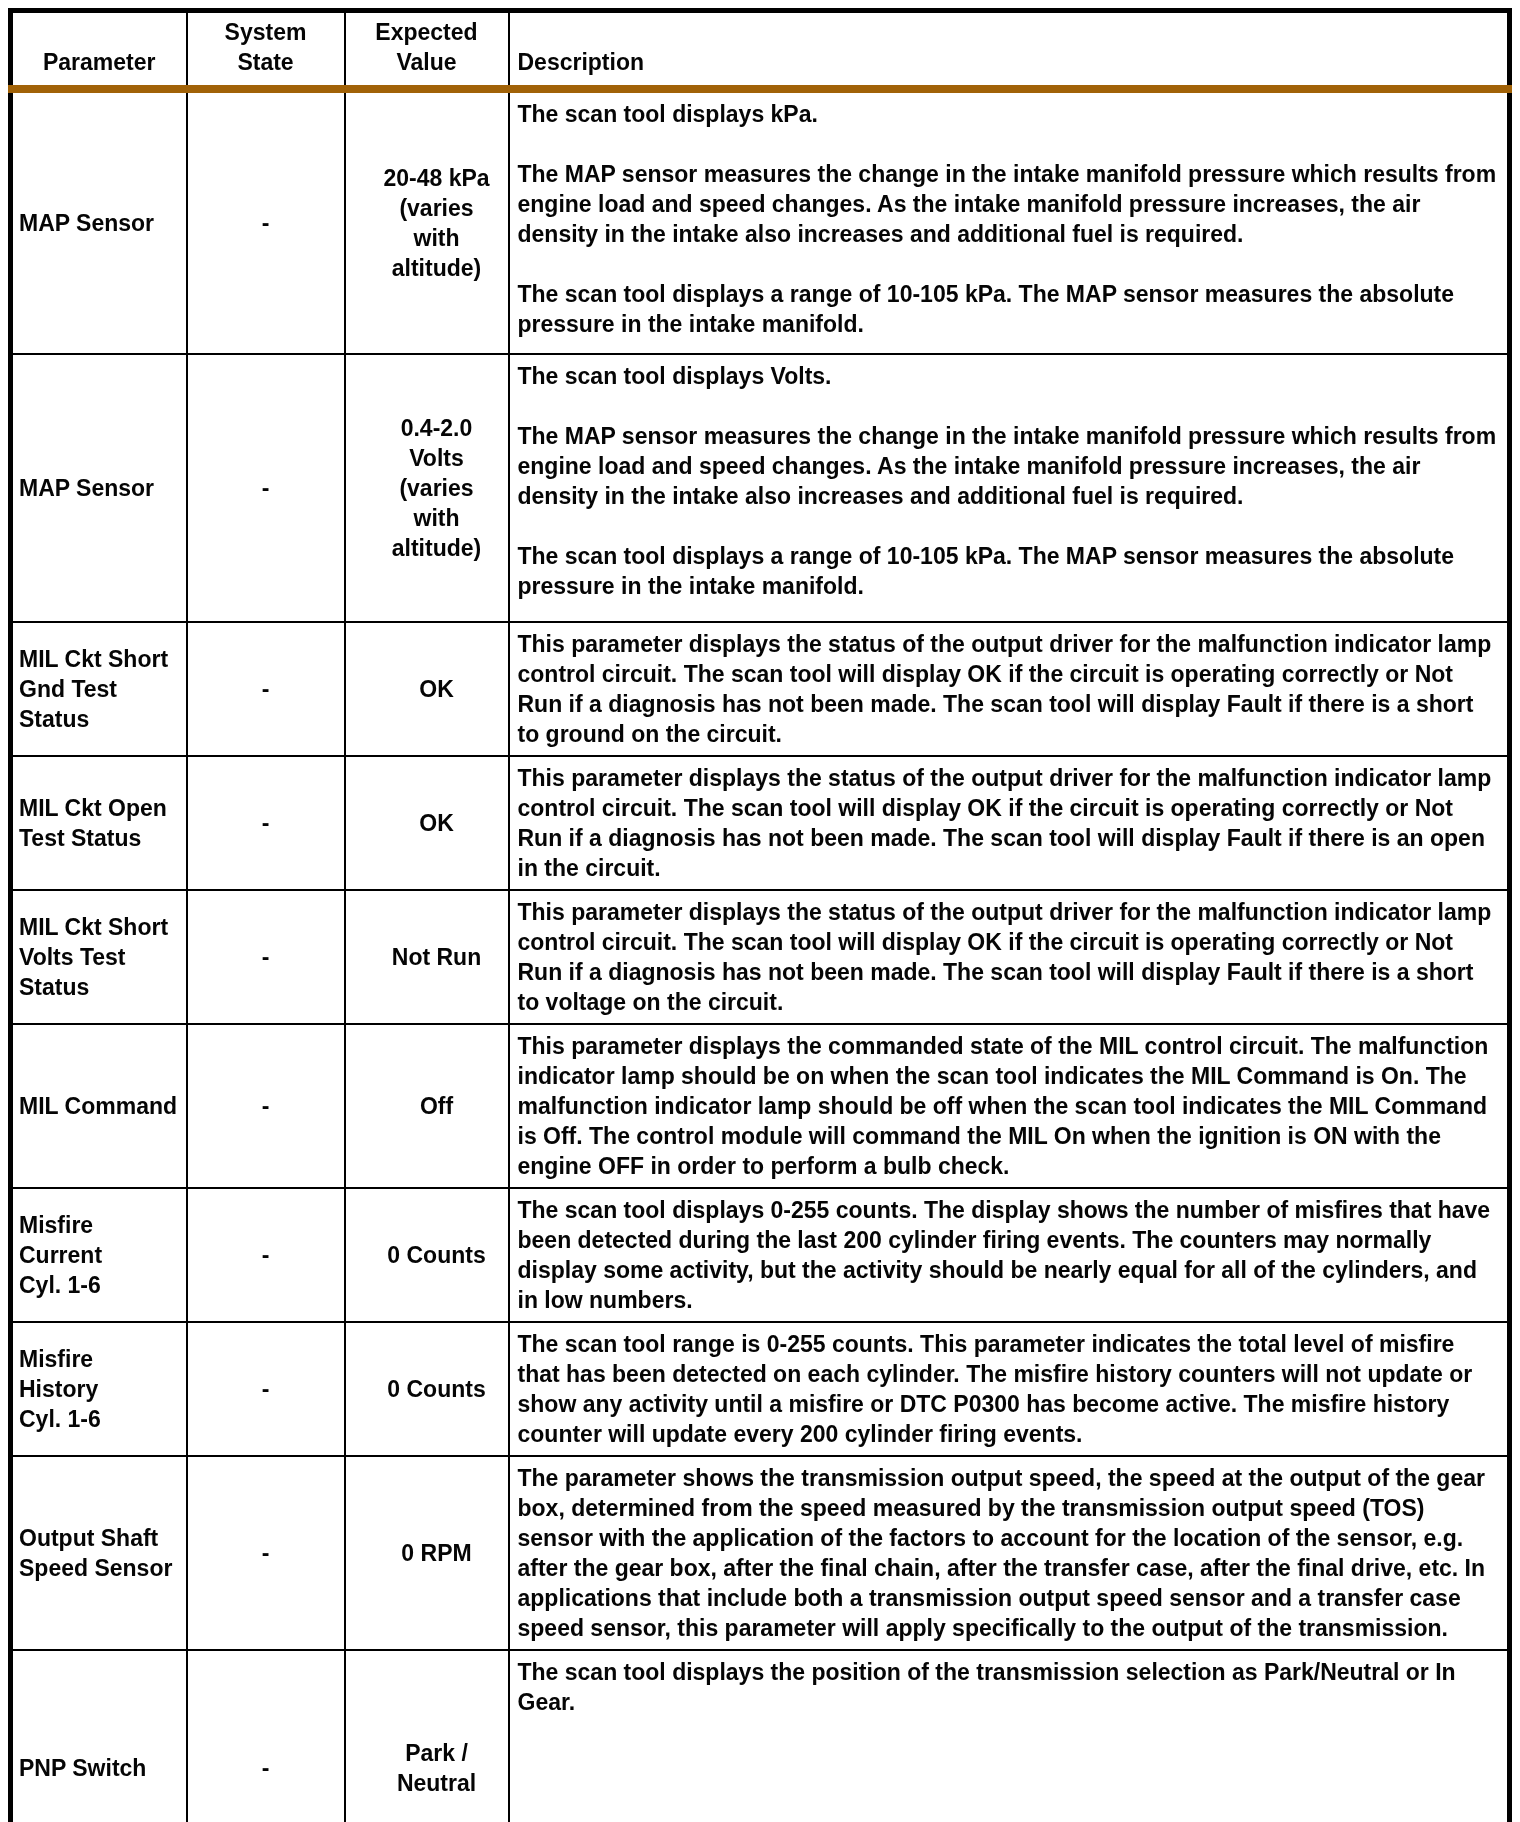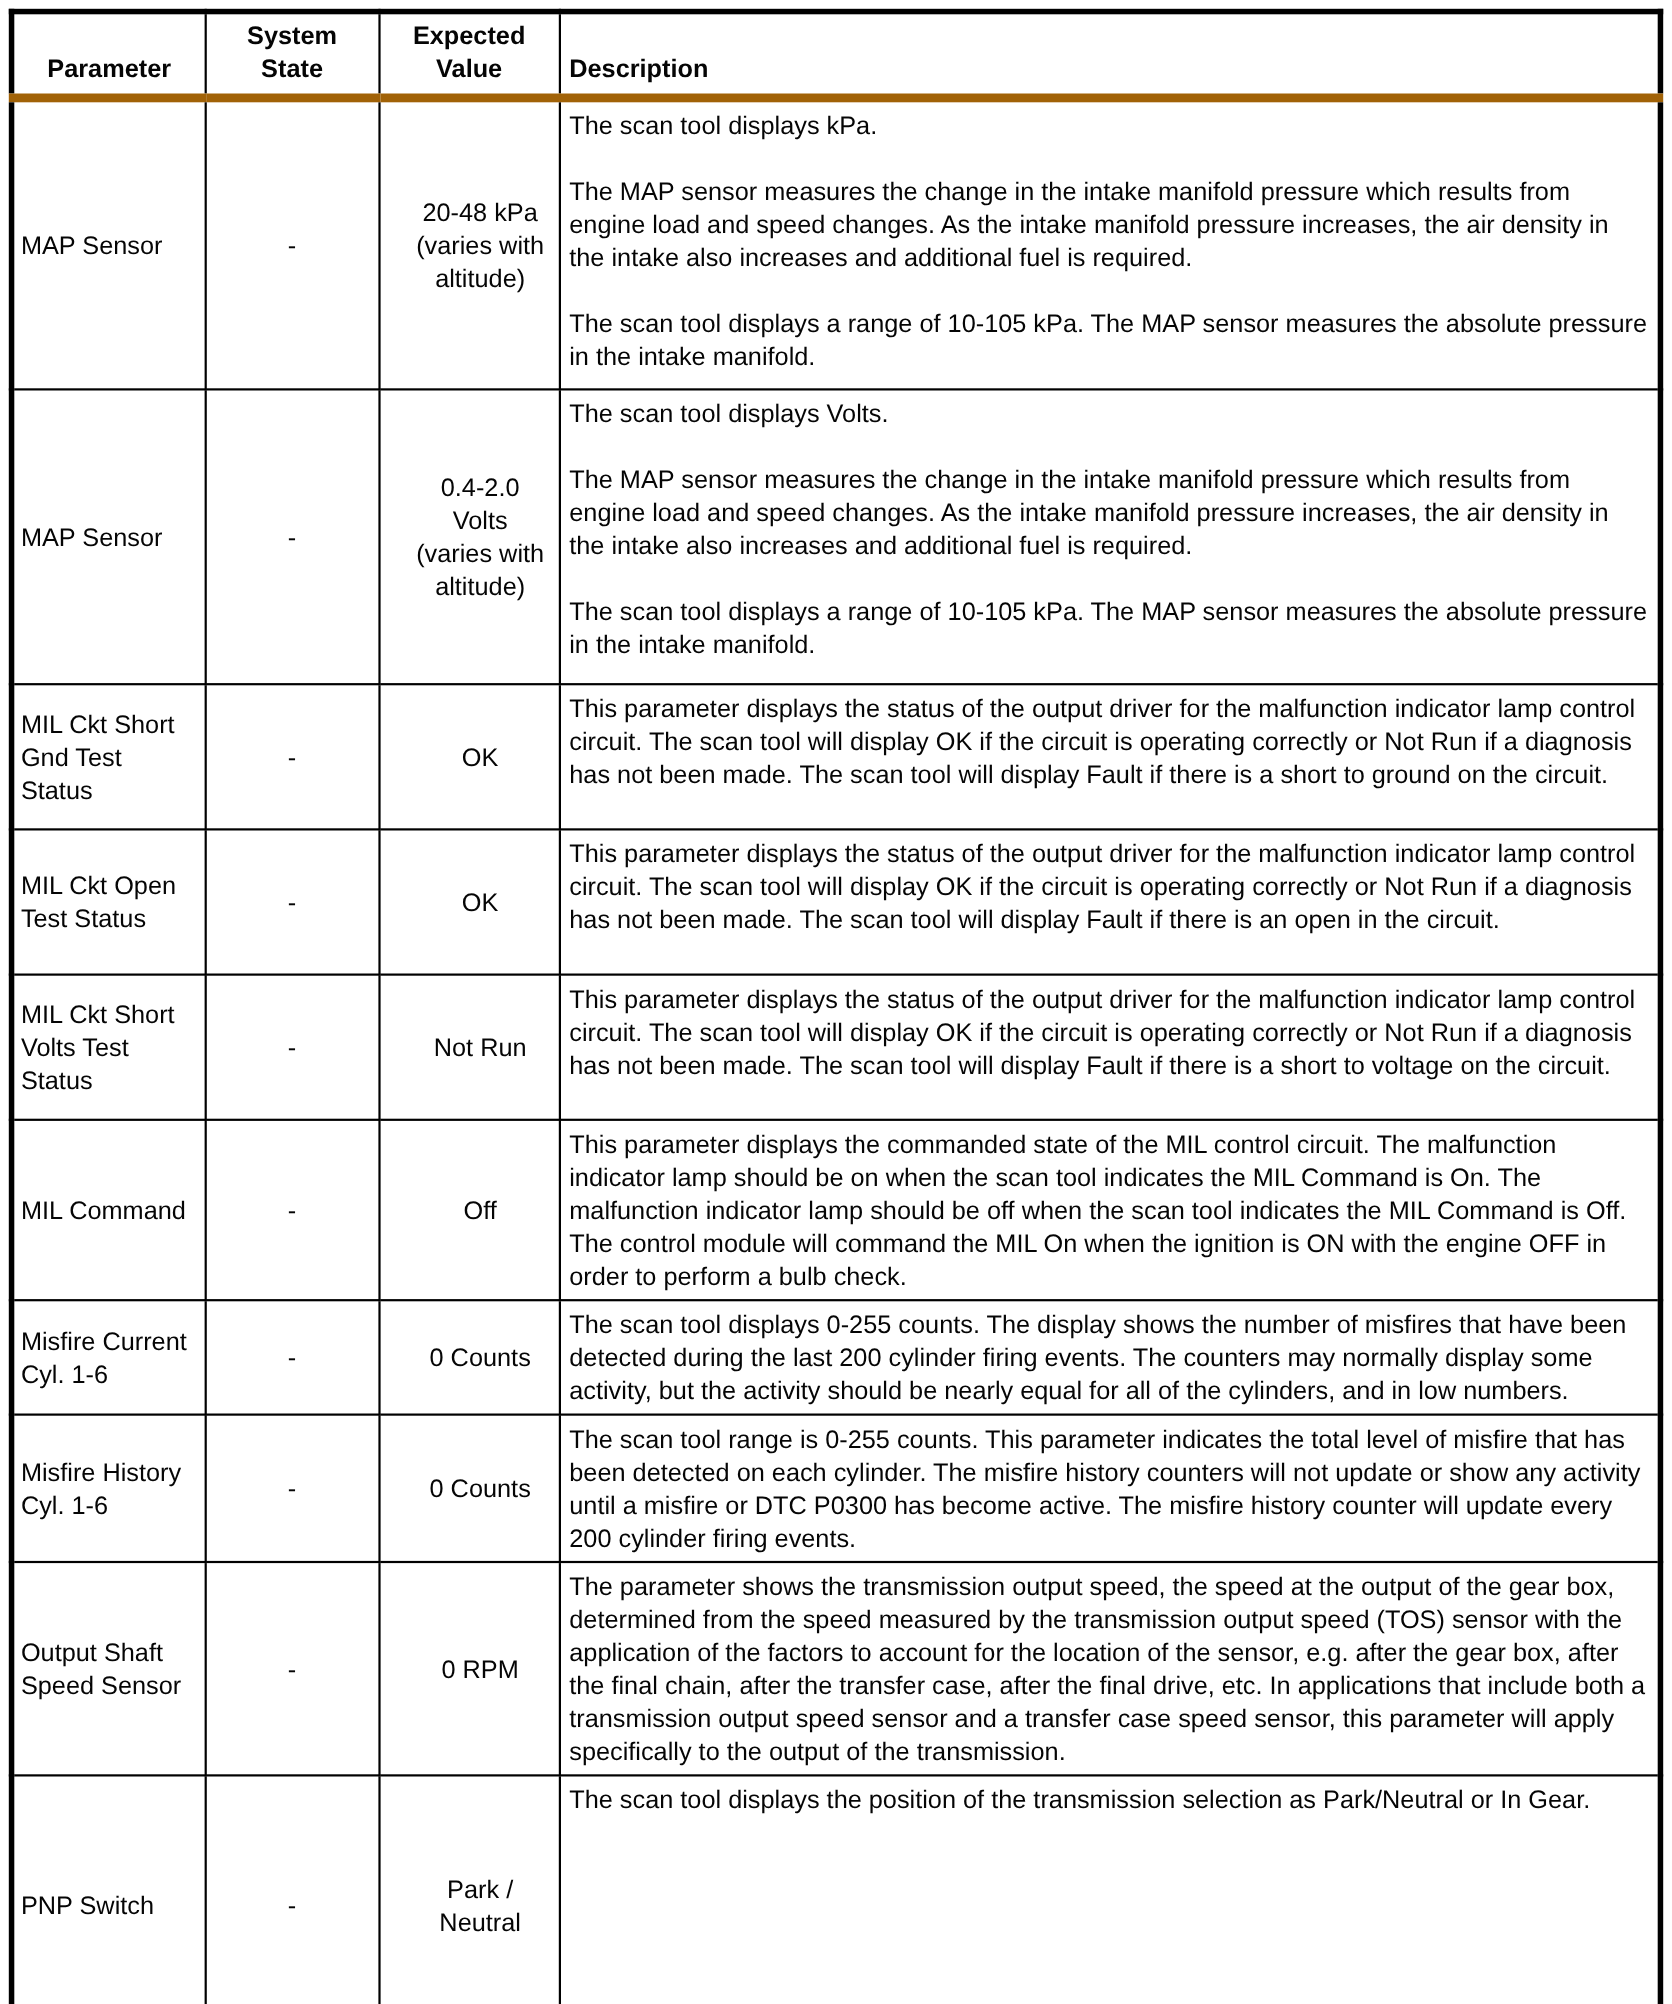--- a/index.html
+++ b/index.html
@@ -23,20 +23,21 @@
     border: 5px solid #000000;
   }
   th, td {
     border: 2px solid #000000;
     font-size: 23px;
     line-height: 30px;
     color: #050505;
     white-space: pre-line;
     padding: 4px 8px;
     overflow: hidden;
+    font-weight: bold;
   }
   thead th {
     font-weight: bold;
     text-align: center;
     vertical-align: bottom;
     border-bottom: 8px solid #a16207;
     padding-bottom: 8px;
     height: 64px;
   }
   thead th.h-desc { text-align: left; }

